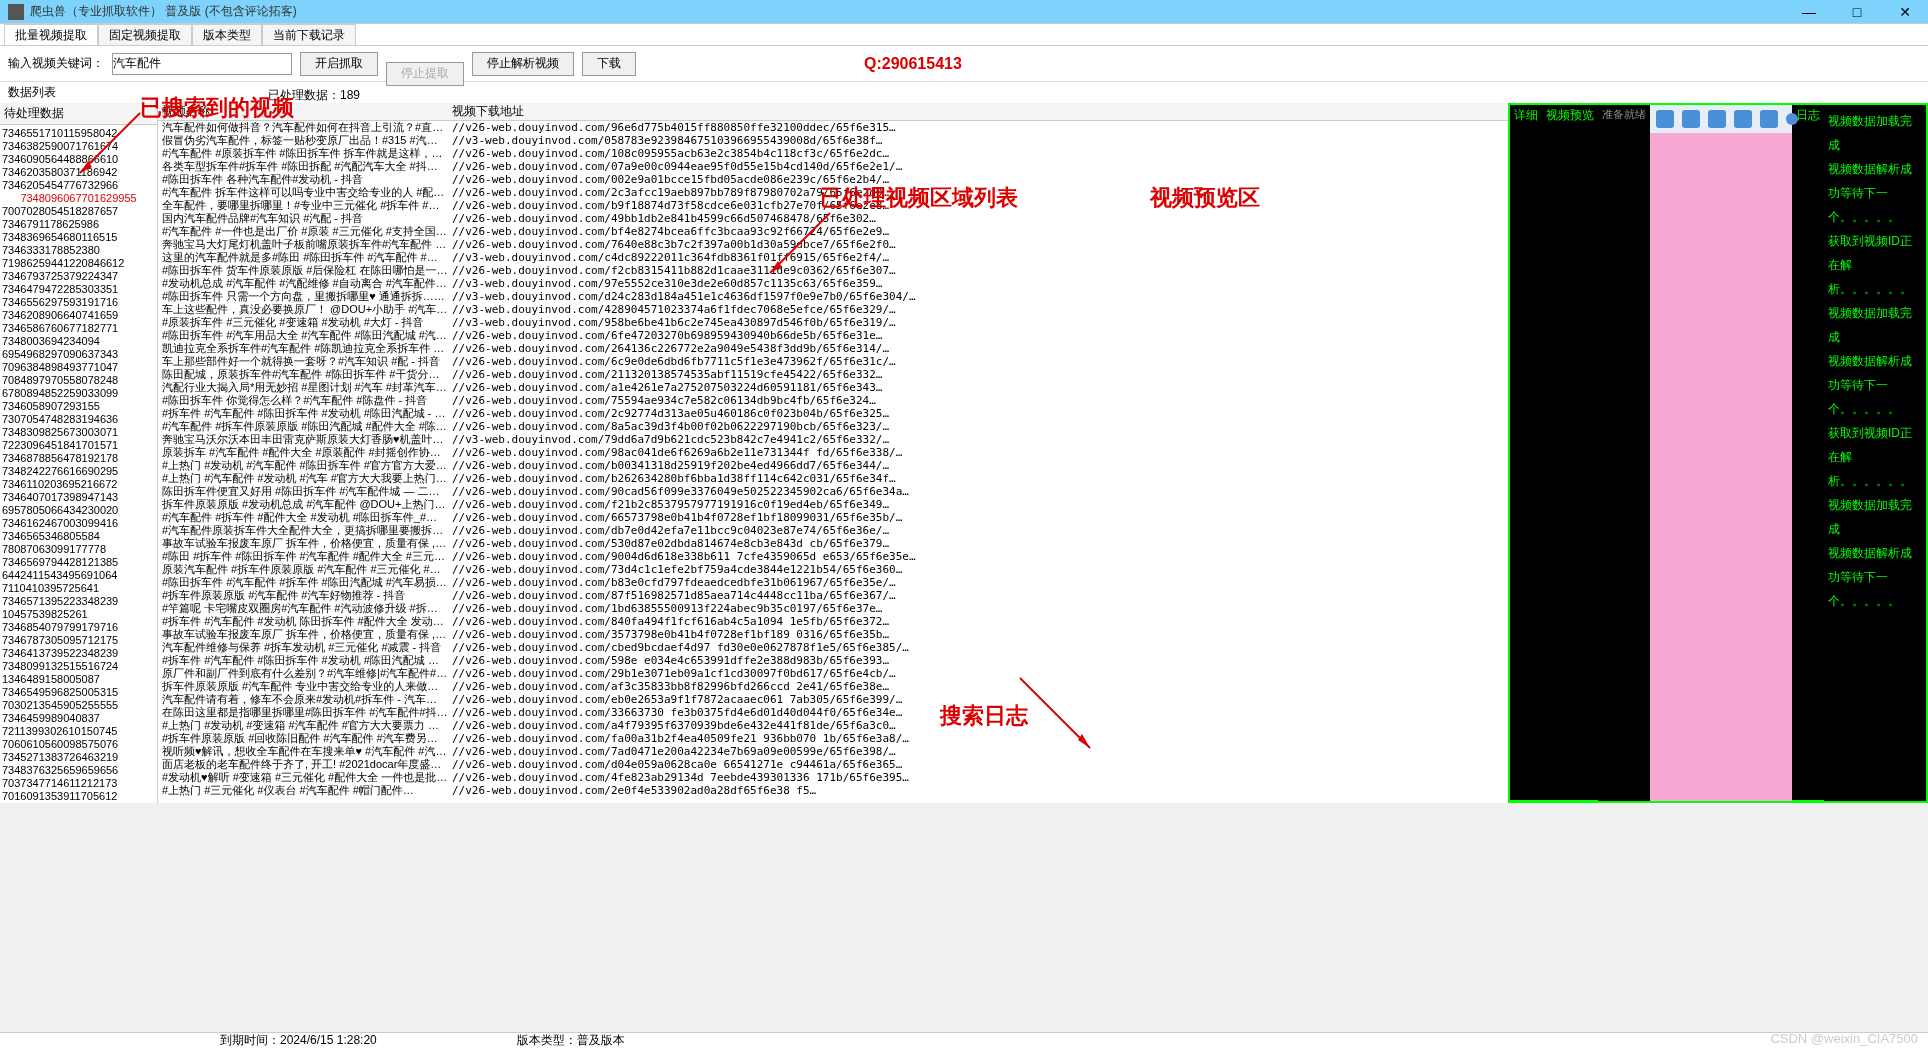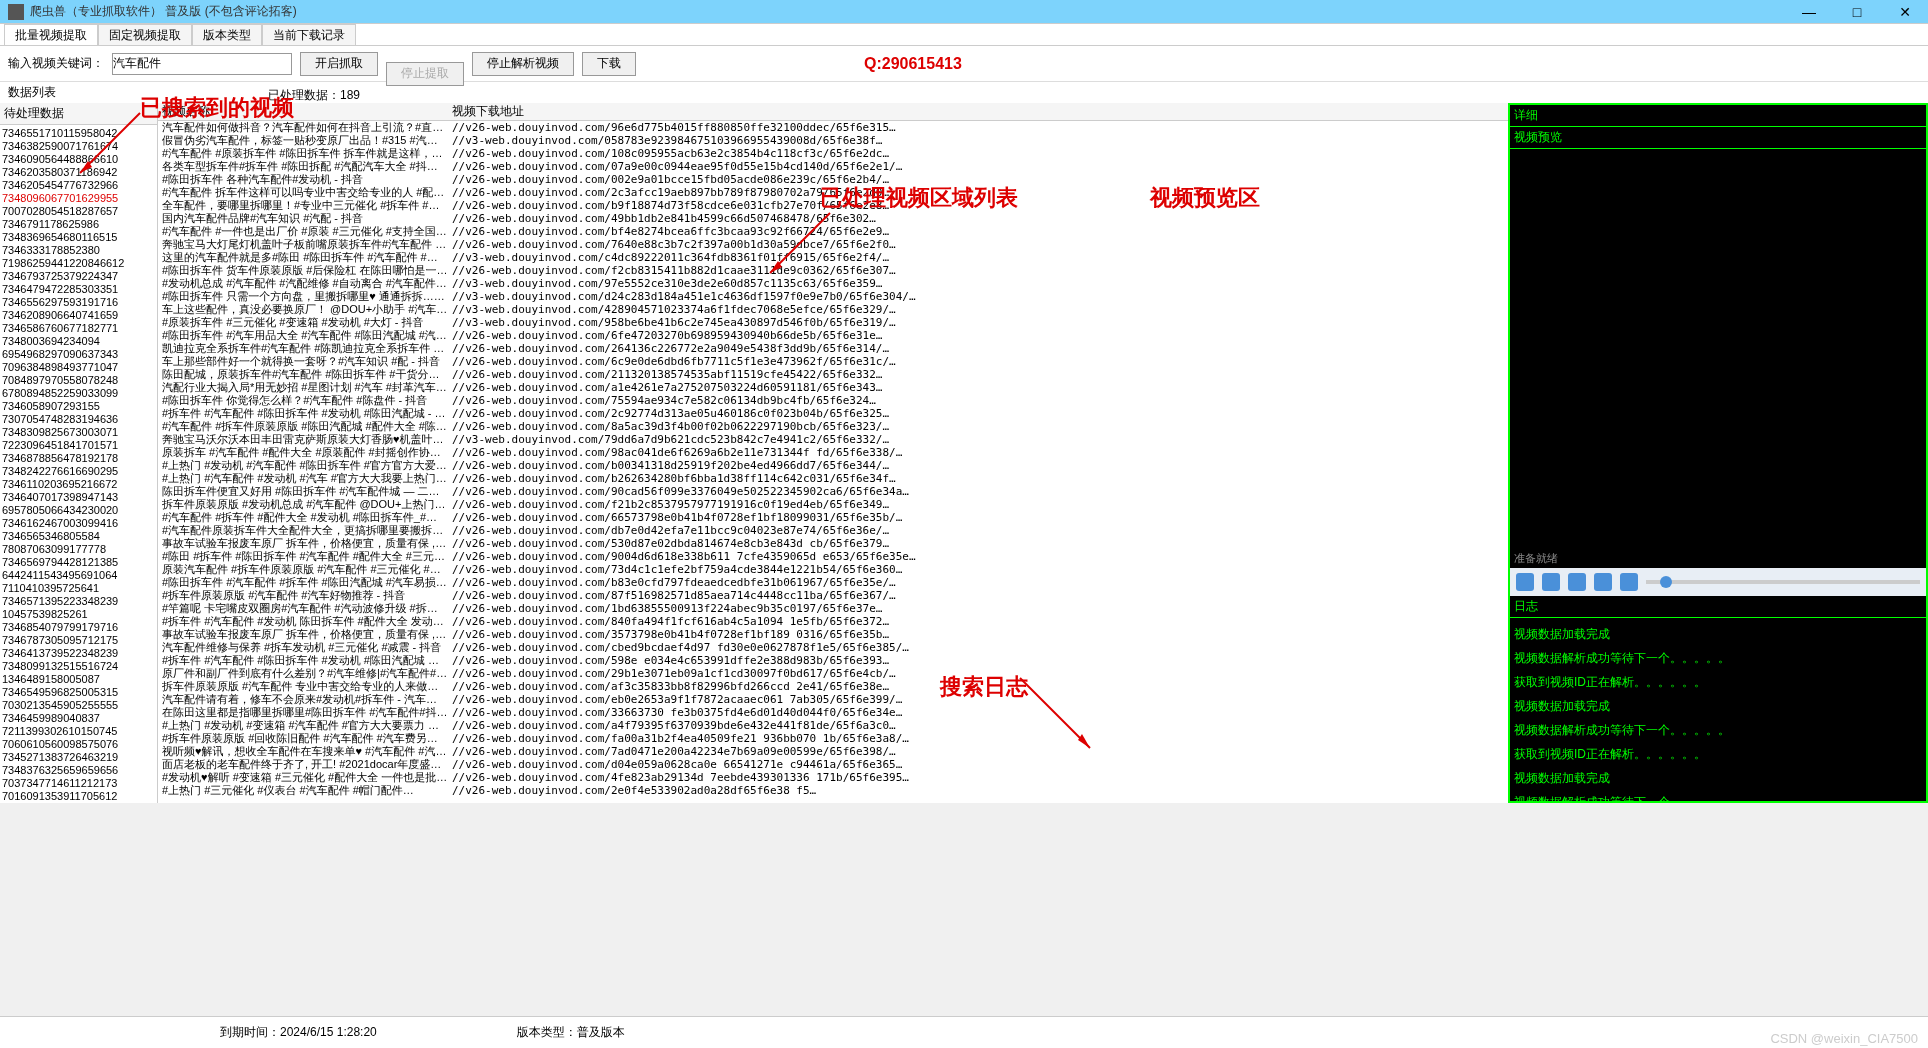--- a/index.html
+++ b/index.html
@@ -23,47 +23,47 @@
     .qq-text { color: #d00; font-weight: bold; font-size: 16px; margin-left: 220px; }
 
     .section-label { font-size: 12px; padding: 2px 8px; background: #fff; font-family: Liberation Mono, monospace; }
 
     .main-area { display: flex; height: 700px; background: #fff; position: relative; }
     
     .left-panel { width: 158px; display: flex; flex-direction: column; border-right: 1px solid #ccc; }
     .panel-header { font-size: 12px; padding: 2px 4px; background: #f5f5f5; border-bottom: 1px solid #ccc; }
     .id-list { flex: 1; overflow-y: scroll; font-family: "Consolas", monospace; font-size: 11px; line-height: 13px; padding: 2px; }
     .id-list div { white-space: nowrap; }
-    .id-list div.hl { color: #d00; }
+    .id-list div.hl { color: #d00; text-align: center; }
 
     .center-panel { flex: 1; display: flex; flex-direction: column; position: relative; }
     .center-header-row { display: flex; height: 18px; border-bottom: 1px solid #ccc; font-size: 12px; background: #f5f5f5; }
     .center-header-row .ch1 { width: 290px; padding-left: 4px; }
     .center-header-row .ch2 { flex: 1; padding-left: 4px; }
     .video-table { flex: 1; overflow-y: scroll; font-size: 11px; line-height: 13px; }
     .video-row { display: flex; white-space: nowrap; }
     .video-row .c1 { width: 290px; overflow: hidden; text-overflow: ellipsis; padding-left: 4px; }
     .video-row .c2 { flex: 1; overflow: hidden; text-overflow: ellipsis; font-family: "Consolas", monospace; padding-left: 4px; }
     .count-info { position: absolute; top: -16px; left: 110px; font-size: 12px; }
 
-    .right-panel { width: 420px; display: flex; flex-direction: column; background: #f9a8d4; border: 2px solid #00ff00; }
+    .right-panel { width: 420px; display: flex; flex-direction: row; background: #f9a8d4; border: 2px solid #00ff00; }
     .rp-section-title { color: #00ff00; font-size: 12px; padding: 2px 4px; border-bottom: 1px solid #00ff00; background: #000; }
     .video-preview { height: 400px; background: #000; }
     .media-controls { height: 28px; background: #e8eef5; display: flex; align-items: center; gap: 8px; padding: 0 6px; }
     .media-btn { width: 18px; height: 18px; background: #4a90d9; border-radius: 3px; }
     .media-slider { flex: 1; height: 4px; background: #ccc; position: relative; }
     .media-slider::after { content: ''; position: absolute; left: 5%; top: -4px; width: 12px; height: 12px; background: #4a90d9; border-radius: 50%; }
     .log-area { flex: 1; background: #000; color: #00ff00; font-size: 12px; padding: 4px; overflow-y: auto; position: relative; }
     .log-area div { line-height: 24px; }
     .prepare-label { color: #888; font-size: 11px; padding: 2px 4px; background: #000; }
 
     .annotation { position: absolute; color: #d00; font-size: 22px; font-weight: bold; pointer-events: none; z-index: 10; }
     .arrow { position: absolute; pointer-events: none; z-index: 9; }
 
-    .statusbar { position: absolute; bottom: 0; left: 0; right: 0; height: 32px; background: #fff; display: flex; align-items: center; padding: 0 220px; gap: 140px; font-size: 12px; border-top: 1px solid #ccc; }
+    .statusbar { position: absolute; bottom: 0; left: 0; right: 0; height: 16px; background: #fff; display: flex; align-items: center; padding: 0 220px; gap: 140px; font-size: 12px; border-top: 1px solid #ccc; }
     .watermark { position: absolute; bottom: 2px; right: 10px; color: #ccc; font-size: 13px; }
   </style>
 </head>
 <body>
 
 <div class="titlebar">
   <div class="titlebar-icon"></div>
   <div class="titlebar-text">爬虫兽（专业抓取软件） 普及版 (不包含评论拓客)</div>
   <div class="win-controls">
     <span>—</span>
@@ -393,21 +393,21 @@
         <div>视频数据解析成功等待下一个。。。。。</div>
         <div>获取到视频ID正在解析。。。。。。</div>
         <div>视频数据加载完成</div>
         <div>视频数据解析成功等待下一个。。。。。</div>
       </div>
   </div>
 
   <div class="annotation" style="top:-10px; left:140px;">已搜索到的视频</div>
   <div class="annotation" style="top:80px; left:820px;">已处理视频区域列表</div>
   <div class="annotation" style="top:80px; left:1150px;">视频预览区</div>
-  <div class="annotation" style="top:569px; left:940px;">搜索日志</div>
+  <div class="annotation" style="top:598px; left:940px;">搜索日志</div>
 
   <svg class="arrow" style="top:0; left:70px;" width="80" height="80">
       <line x1="70" y1="10" x2="10" y2="70" stroke="#d00" stroke-width="2"></line>
       <polygon points="10,70 18,58 22,64" fill="#d00"></polygon>
     </svg>
   <svg class="arrow" style="top:100px; left:760px;" width="80" height="80">
       <line x1="70" y1="10" x2="10" y2="70" stroke="#d00" stroke-width="2"></line>
       <polygon points="10,70 18,58 22,64" fill="#d00"></polygon>
     </svg>
   <svg class="arrow" style="top:565px; left:1010px;" width="90" height="90">

